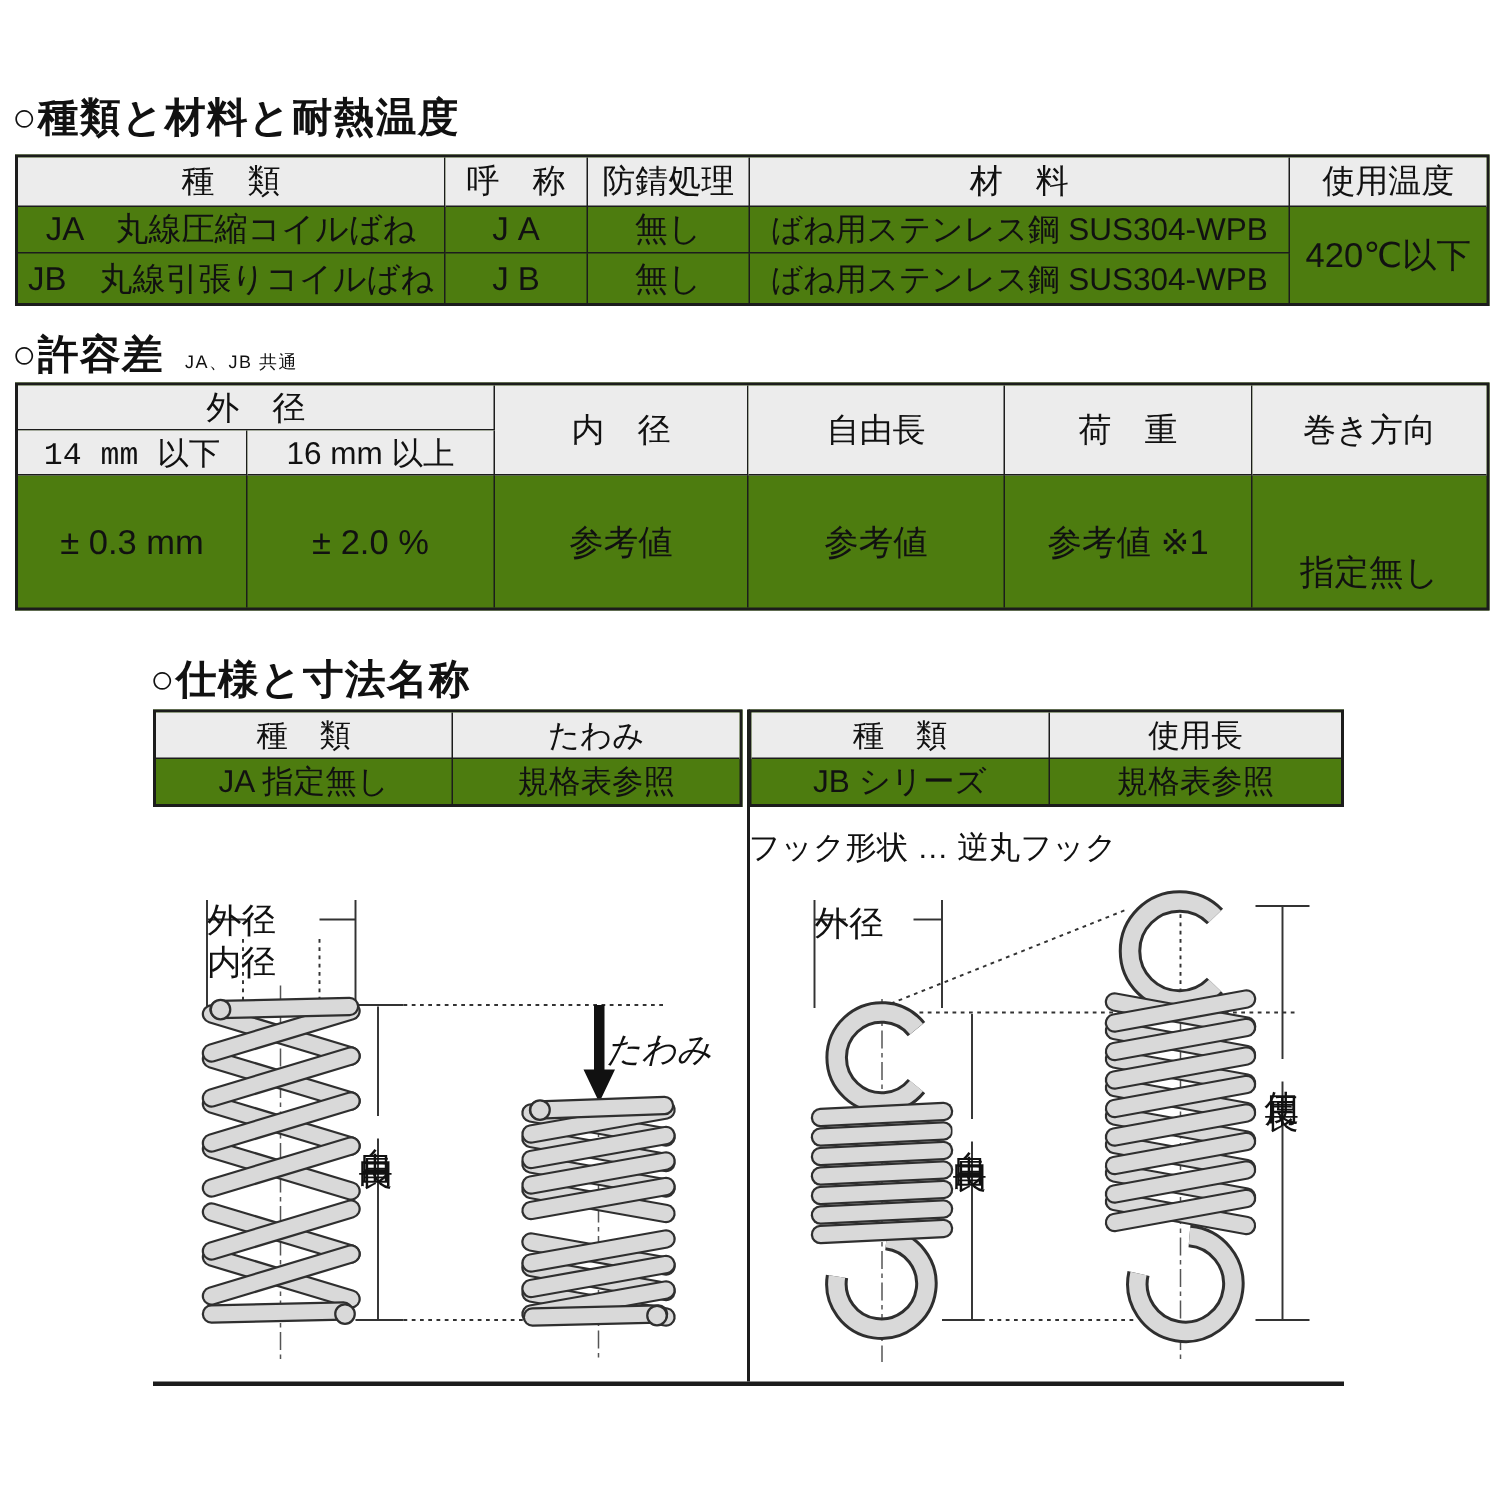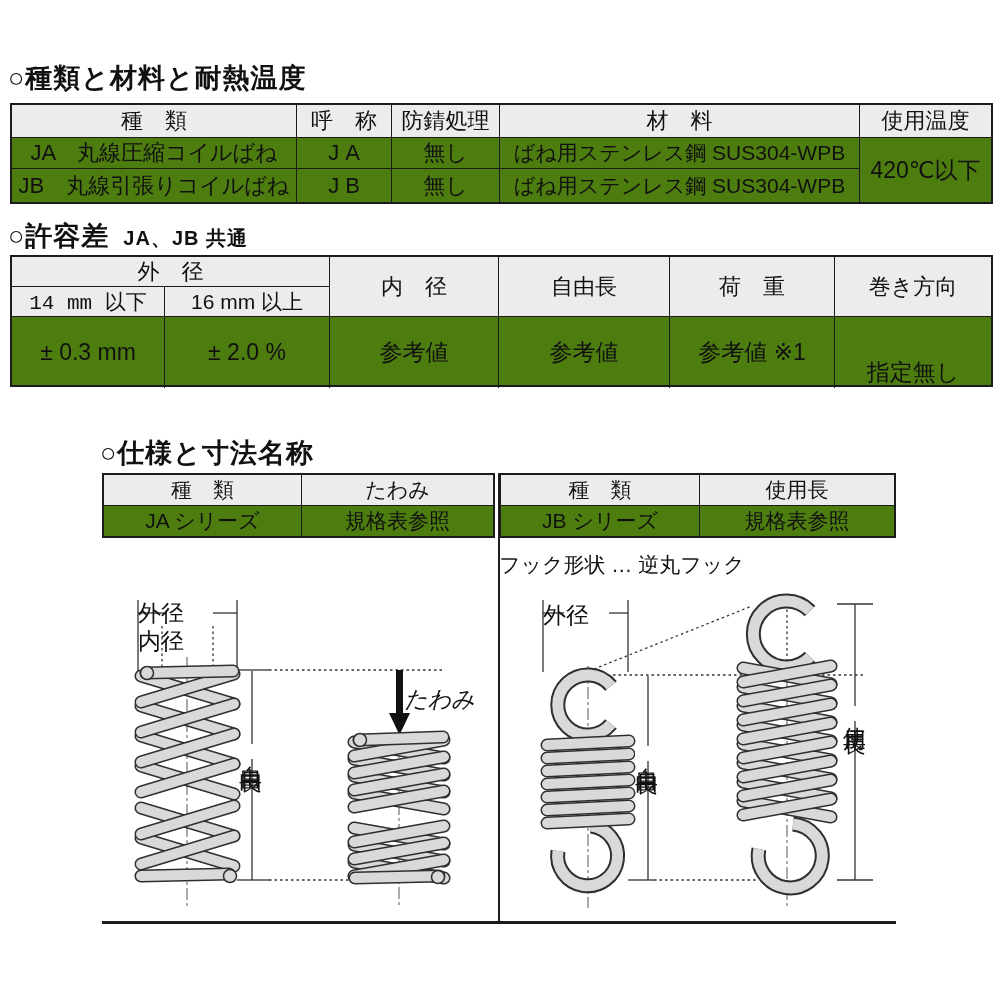--- a/index.html
+++ b/index.html
@@ -1,19 +1,19 @@
 <!DOCTYPE html>
 <html><head>
 <meta charset="utf-8">
 <style>
   html,body{margin:0;padding:0;background:#fff;}
   #canvas{position:relative;width:1000px;height:1000px;background:#ffffff;overflow:hidden;
           font-family:"Liberation Sans","DejaVu Sans",sans-serif;color:#111;}
   .title{position:absolute;font-size:27px;font-weight:600;letter-spacing:1px;white-space:nowrap;}
-  .subtitle{font-size:20px;font-weight:700;margin-left:14px;}
+  .subtitle{font-size:12px;font-weight:400;margin-left:14px;}
   
   .tbl{position:absolute;display:grid;box-sizing:border-box;border:2.5px solid #1c1c1c;background:#4d7c0f;}
   .tbl>div{box-sizing:border-box;border-right:1.5px solid #1c1c1c;border-bottom:1.5px solid #1c1c1c;
            display:flex;align-items:center;justify-content:center;white-space:nowrap;}
   .tbl>div.lc{border-right:none;}
   .tbl>div.lr{border-bottom:none;}
   .hdr{background:#ececec;}
   .fs21{font-size:21px;} .fs22{font-size:22px;} .fs23{font-size:23px;}
   .sp6{letter-spacing:6px;text-indent:6px;}
   
@@ -215,21 +215,21 @@
     <div class="fs22 lr">JB　丸線引張りコイルばね</div>
     <div class="fs22 sp6 lr">JB</div>
     <div class="fs22 lr">無し</div>
     <div class="fs21 lr">ばね用ステンレス鋼 SUS304-WPB</div>
   </div>
 
   <div class="title" style="left:8px;top:218px;">
     <span>○許容差</span><span class="subtitle">JA、JB 共通</span>
   </div>
 
-  <div class="tbl" style="left:10px;top:255px;width:983px;height:132px;grid-template-columns:153px 165px 169px 171px 165px 1fr;grid-template-rows:30px 30px 1fr;">
+  <div class="tbl" style="left:10px;top:255px;width:983px;height:152px;grid-template-columns:153px 165px 169px 171px 165px 1fr;grid-template-rows:30px 30px 1fr;">
     <div class="hdr fs22" style="grid-column:1/3;grid-row:1;">外　径</div>
     <div class="hdr fs22" style="grid-column:3;grid-row:1/3;">内　径</div>
     <div class="hdr fs22" style="grid-column:4;grid-row:1/3;">自由長</div>
     <div class="hdr fs22" style="grid-column:5;grid-row:1/3;">荷　重</div>
     <div class="hdr fs22 lc" style="grid-column:6;grid-row:1/3;">巻き方向</div>
     <div class="hdr fs21" style="grid-column:1;grid-row:2;font-family:Liberation Mono, monospace;">14 mm 以下</div>
     <div class="hdr fs21" style="grid-column:2;grid-row:2;">16 mm 以上</div>
 
     <div class="fs23 lr" style="grid-column:1;grid-row:3;">±  0.3 mm</div>
     <div class="fs23 lr" style="grid-column:2;grid-row:3;">±  2.0 %</div>
@@ -237,21 +237,21 @@
     <div class="fs23 lr" style="grid-column:4;grid-row:3;">参考値</div>
     <div class="fs23 lr" style="grid-column:5;grid-row:3;">参考値 ※1</div>
     <div class="fs23 lc lr" style="grid-column:6;grid-row:3;margin-top:40px;">指定無し</div>
   </div>
 
   <div class="title" style="left:100px;top:435px;">○仕様と寸法名称</div>
 
   <div class="tbl" style="left:102px;top:473px;width:393px;height:65px;grid-template-columns:198px 1fr;grid-template-rows:31px 1fr;">
     <div class="hdr fs21">種　類</div>
     <div class="hdr fs21 lc">たわみ</div>
-    <div class="fs21 lr">JA シリーズ</div>
+    <div class="fs21 lr">JA 指定無し</div>
     <div class="fs21 lc lr">規格表参照</div>
   </div>
 
   <div class="tbl" style="left:499px;top:473px;width:397px;height:65px;grid-template-columns:199px 1fr;grid-template-rows:31px 1fr;">
     <div class="hdr fs21">種　類</div>
     <div class="hdr fs21 lc">使用長</div>
     <div class="fs21 lr">JB シリーズ</div>
     <div class="fs21 lc lr">規格表参照</div>
   </div>
 

